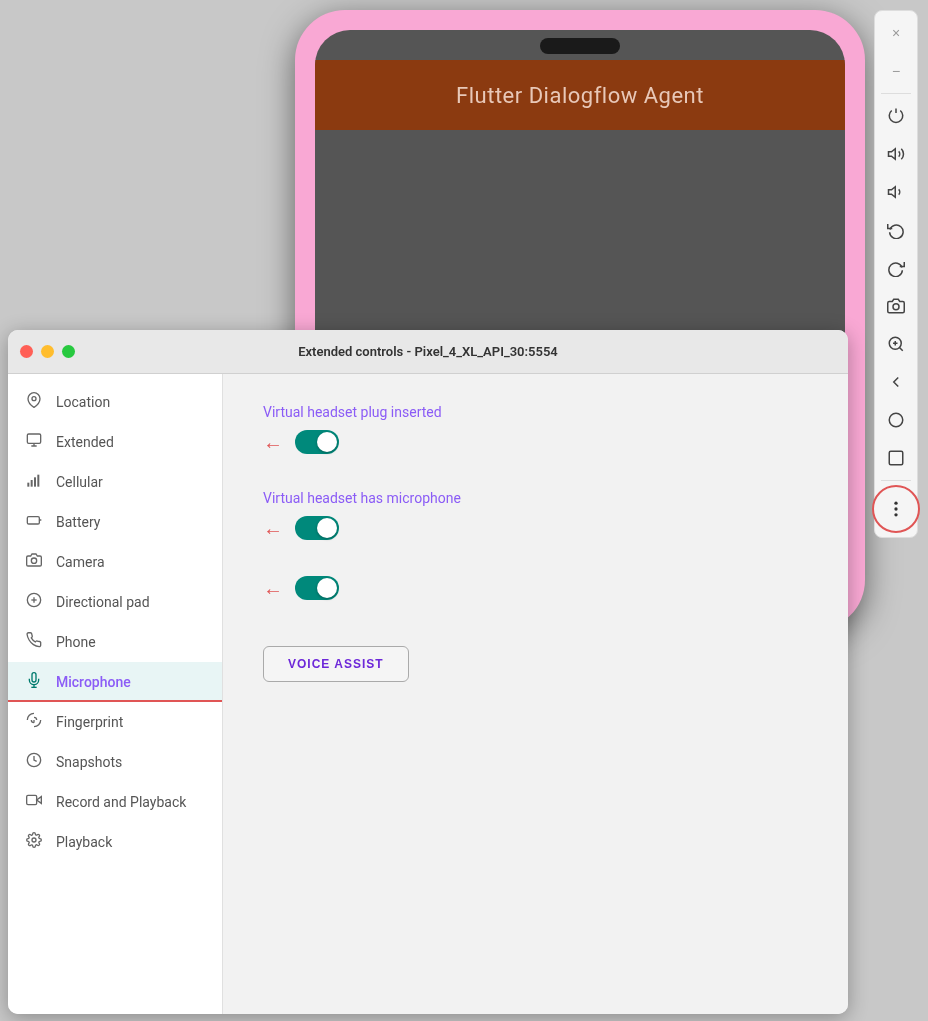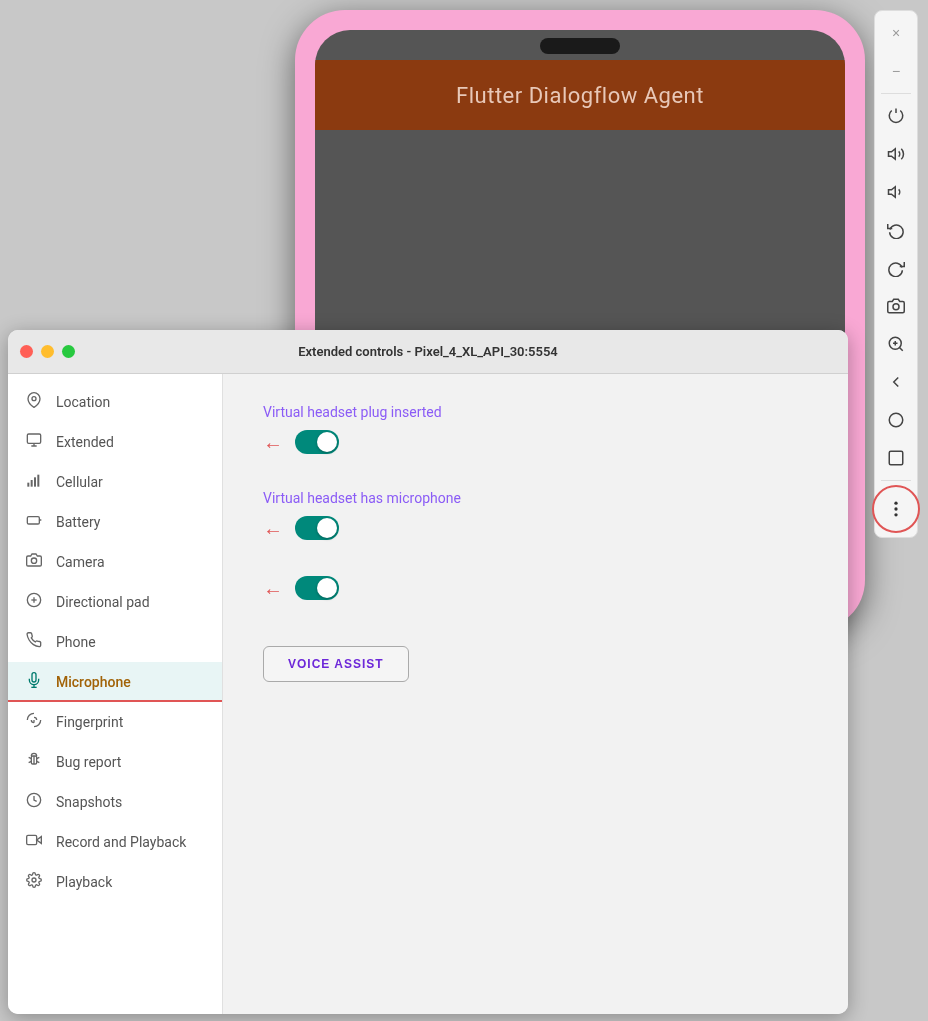--- a/index.html
+++ b/index.html
@@ -167,21 +167,21 @@
       align-items: center;
       padding: 10px 16px;
       cursor: pointer;
       gap: 12px;
       border-radius: 0;
       color: #555;
       font-size: 14px;
     }
     .sidebar-item.active {
       background: #e8f5f5;
-      color: #a16207;
+      color: #8b5cf6;
       font-weight: 500;
     }
     .sidebar-item.active .item-icon { color: #007b6e; }
     .sidebar-item .item-icon {
       font-size: 16px;
       width: 20px;
       text-align: center;
       color: #666;
     }
     .sidebar-item.active::after {
@@ -455,35 +455,20 @@
               <path d="M12 8c2.21 0 4 1.79 4 4"></path>
               <path d="M12 16c-2.21 0-4-1.79-4-4"></path>
               <path d="M12 12v4"></path>
             </svg>
         </span>
         <span>Fingerprint</span>
       </div>
       <div class="sidebar-item">
         <span class="item-icon">
           <svg width="16" height="16" viewBox="0 0 24 24" fill="none" stroke="currentColor" stroke-width="2">
-              <path d="M12 2a4 4 0 0 1 4 4"></path>
-              <path d="M8 6a4 4 0 0 1 4-4"></path>
-              <rect x="8" y="6" width="8" height="12" rx="2"></rect>
-              <line x1="12" y1="6" x2="12" y2="18"></line>
-              <line x1="8" y1="10" x2="4" y2="8"></line>
-              <line x1="16" y1="10" x2="20" y2="8"></line>
-              <line x1="8" y1="14" x2="4" y2="16"></line>
-              <line x1="16" y1="14" x2="20" y2="16"></line>
-            </svg>
-        </span>
-        <span>Bug report</span>
-      </div>
-      <div class="sidebar-item">
-        <span class="item-icon">
-          <svg width="16" height="16" viewBox="0 0 24 24" fill="none" stroke="currentColor" stroke-width="2">
               <circle cx="12" cy="12" r="10"></circle>
               <polyline points="12 6 12 12 16 14"></polyline>
             </svg>
         </span>
         <span>Snapshots</span>
       </div>
       <div class="sidebar-item">
         <span class="item-icon">
           <svg width="16" height="16" viewBox="0 0 24 24" fill="none" stroke="currentColor" stroke-width="2">
               <polygon points="23 7 16 12 23 17 23 7"></polygon>

